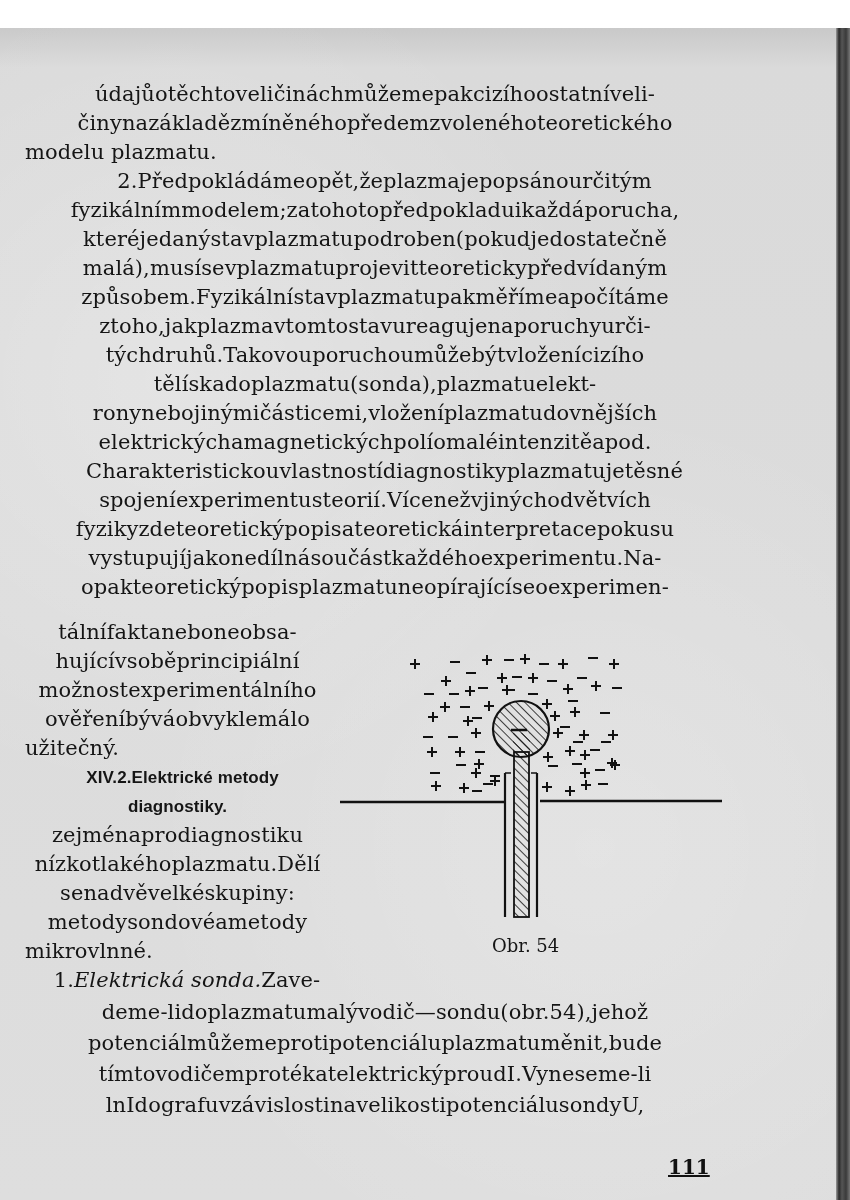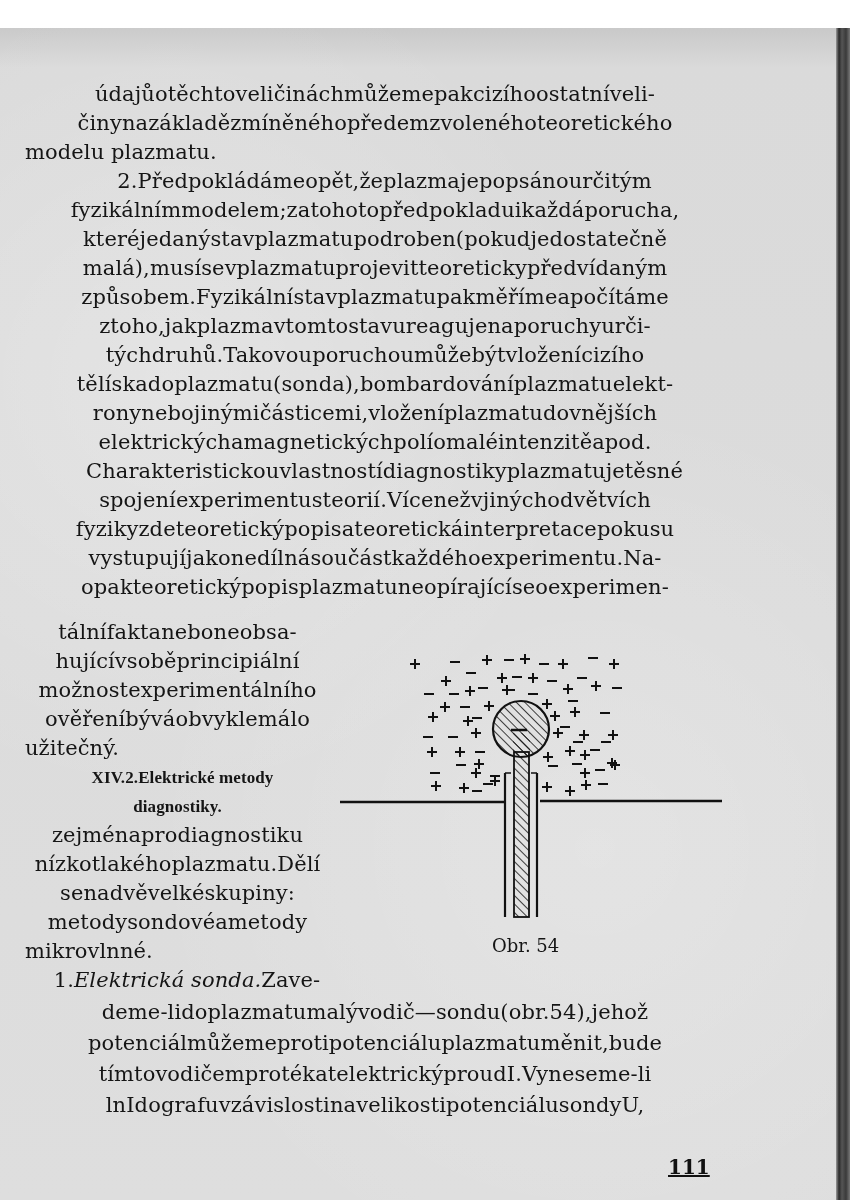--- a/index.html
+++ b/index.html
@@ -24,21 +24,21 @@
     position:absolute; left:25px; width:700px;
     font-size:21px; line-height:29px; height:29px; color:#151515;
     white-space:nowrap; letter-spacing:0.1px;
     display:flex; justify-content:center;
   }
   .line.last { justify-content:flex-start; }
   .line.narrow { width:305px; }
   .line span.w { display:inline-block; }
   .line.indent { left:44px; width:681px; }
   .narrow.indent { width:286px; }
-  .heading { font-family:Liberation Serif, serif; font-weight:bold; font-size:17px; }
+  .heading { font-family:Liberation Sans, sans-serif; font-weight:bold; font-size:17px; }
   .ital { font-style:italic; }
   .caption {
     position:absolute; left:492px; top:935px; font-size:18px; color:#151515;
   }
   .pagenum {
     position:absolute; left:668px; top:1155px; font-size:20px; font-weight:bold; color:#111;text-decoration:underline;
   }
   svg.fig { position:absolute; left:330px; top:640px; }
 </style>
 </head>
@@ -140,21 +140,20 @@
     <span class="w">může</span>
     <span class="w">být</span>
     <span class="w">vložení</span>
     <span class="w">cizího</span>
   </div>
 <div class="line" style="top:370px">
     <span class="w">tělíska</span>
     <span class="w">do</span>
     <span class="w">plazmatu</span>
     <span class="w">(sonda),</span>
-    <span class="w">bombardování</span>
     <span class="w">plazmatu</span>
     <span class="w">elekt-</span>
   </div>
 <div class="line" style="top:399px">
     <span class="w">rony</span>
     <span class="w">nebo</span>
     <span class="w">jinými</span>
     <span class="w">částicemi,</span>
     <span class="w">vložení</span>
     <span class="w">plazmatu</span>

